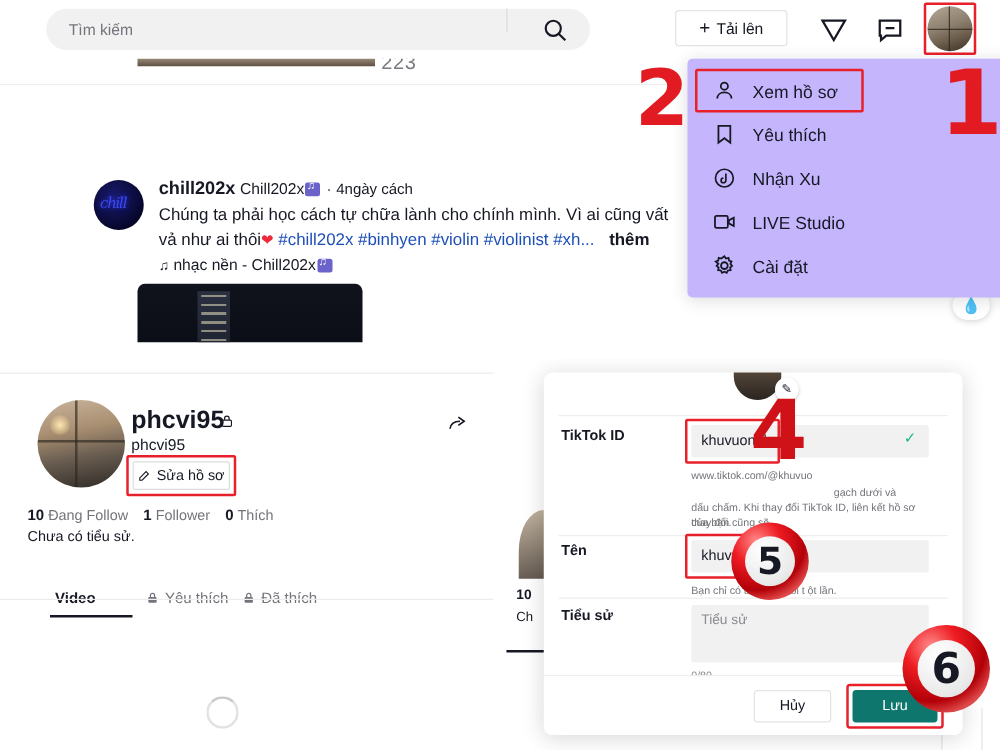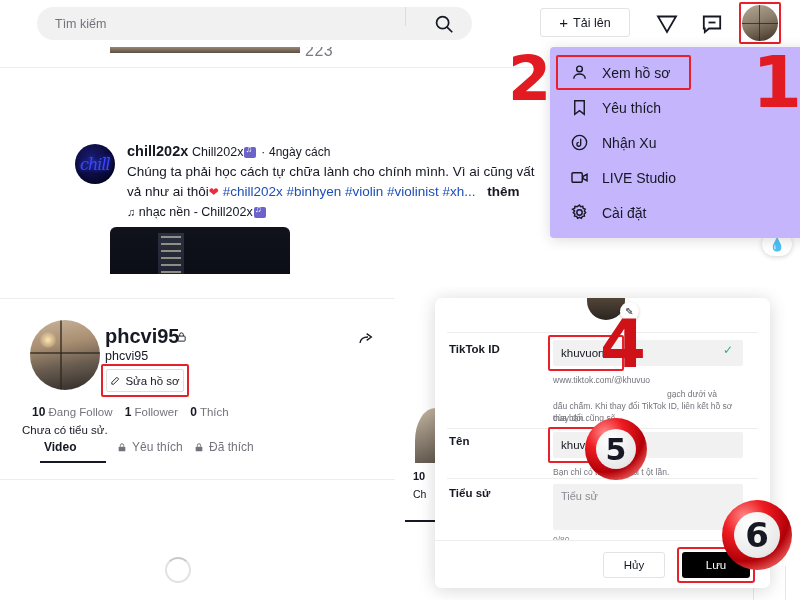--- a/index.html
+++ b/index.html
@@ -53,21 +53,21 @@
     background:linear-gradient(180deg,#c8b6a3,#5d4f42); border-radius:2px 2px 0 0; }
   .feed-prev-count { position:absolute; left:305px; top:-5px; font-size:16px; color:#7a7b80; letter-spacing:.5px; }
   .feed-divider { position:absolute; left:0; top:20px; width:540px; height:1px; background:#ededee; }
 
   .post-avatar {
     position:absolute; left:75px; top:97px; width:40px; height:40px; border-radius:50%;
     background:radial-gradient(circle at 40% 35%, #1a1b6e 0%, #050528 75%);
     overflow:hidden;
   }
   .post-avatar .scribble { position:absolute; left:5px; top:11px; font-family:"DejaVu Serif", serif;
-    font-style:italic; font-size:16px; color:#3c49f0; letter-spacing:-1px; text-shadow:0 0 4px #2d3cf0; }
+    font-style:italic; font-size:12px; color:#3c49f0; letter-spacing:-1px; text-shadow:0 0 4px #2d3cf0; }
 
   .post-head { position:absolute; left:127px; top:96px; font-size:13.5px; color:#161823; white-space:nowrap; }
   .post-head .uname { font-weight:700; font-size:14.5px; }
   .post-head .nick  { color:#161823; font-size:12.5px; }
   .post-head .meta  { color:#161823; font-size:12px; }
   .music-badge { display:inline-block; width:12px; height:11px; background:#6b63c9; border-radius:2px;
     vertical-align:middle; position:relative; margin:0 1px; }
   .music-badge::after { content:"\266B"; position:absolute; left:1px; top:-3px; font-size:9px; color:#fff; }
 
   .post-text { position:absolute; left:127px; top:115px; width:420px; font-size:13.5px; color:#161823; line-height:20px; }
@@ -129,26 +129,26 @@
     position:absolute; left:106px; top:82px; width:78px; height:23px; border:1px solid #dededf; background:#fff;
     border-radius:2px; display:flex; align-items:center; justify-content:center; gap:4px;
     font-size:11.5px; color:#161823; cursor:pointer;
   }
   .pf-edit .pencil { width:11px; height:11px; }
   .pf-edit-hl { position:absolute; left:101px; top:77px; width:88px; height:33px; border:2.5px solid #e8202a; border-radius:2px; }
 
   .pf-share { position:absolute; left:358px; top:44px; width:16px; height:16px; color:#161823; cursor:pointer; }
   .pf-share svg { width:16px; height:16px; display:block; }
 
-  .pf-stats { position:absolute; left:32px; top:118px; font-size:11.5px; color:#73747b; white-space:nowrap; }
+  .pf-stats { position:absolute; left:22px; top:118px; font-size:11.5px; color:#73747b; white-space:nowrap; }
   .pf-stats b { color:#161823; font-weight:700; font-size:12px; }
   .pf-stats .sp { display:inline-block; width:9px; }
   .pf-bio { position:absolute; left:22px; top:137px; font-size:11.5px; color:#161823; }
 
-  .pf-tabs { position:absolute; left:22px; top:145px; width:355px; height:30px;text-align:right; }
+  .pf-tabs { position:absolute; left:22px; top:176px; width:355px; height:30px;text-align:right; }
   .pf-tab { position:absolute; top:0; height:30px; display:flex; align-items:center; gap:5px;
     font-size:12px; color:#73747b; cursor:pointer; }
   .pf-tab.active { color:#161823; font-weight:700; }
   .pf-tab .lk { width:10px; height:11px; }
   .pf-tab-t1 { left:22px; } .pf-tab-t2 { left:95px; } .pf-tab-t3 { left:172px; }
   .tab-underline { position:absolute; left:18px; top:29px; width:66px; height:2px; background:#161823; }
   .pf-tab-rule { position:absolute; left:0; top:192px; width:395px; height:1px; background:#ededee; }
   .spinner { position:absolute; left:165px; top:270px; width:26px; height:26px; border-radius:50%;
     border:2px solid #e2e2e3; border-top-color:#c9c9ca; }
 
@@ -477,21 +477,21 @@
       <div class="dlg-rule" style="top:180px;"></div>
 
       <div class="fld-label" style="left:14px; top:189px;">Tiểu sử</div>
       <div class="bio-box">
         <span>Tiểu sử</span>
       </div>
       <div class="bio-count">0/80</div>
 
       <div class="dlg-footer">
         <div class="btn-cancel">Hủy</div>
-        <div class="btn-save" id="saveBtn" style="background: #000000;">Lưu</div>
+        <div class="btn-save" id="saveBtn" style="background: #0f766e;">Lưu</div>
         <div class="btn-save-hl"></div>
       </div>
     </div>
 
     <div class="num4" style="left:195px; top:25px;">4</div>
   </div>
 
   <div class="ball ball5">
     <div class="disc"></div>
     <span class="dg">5</span>

